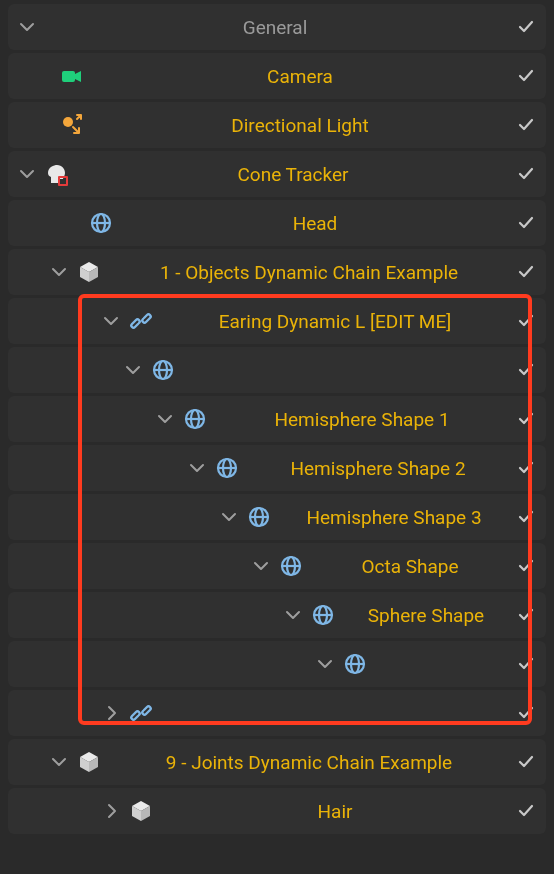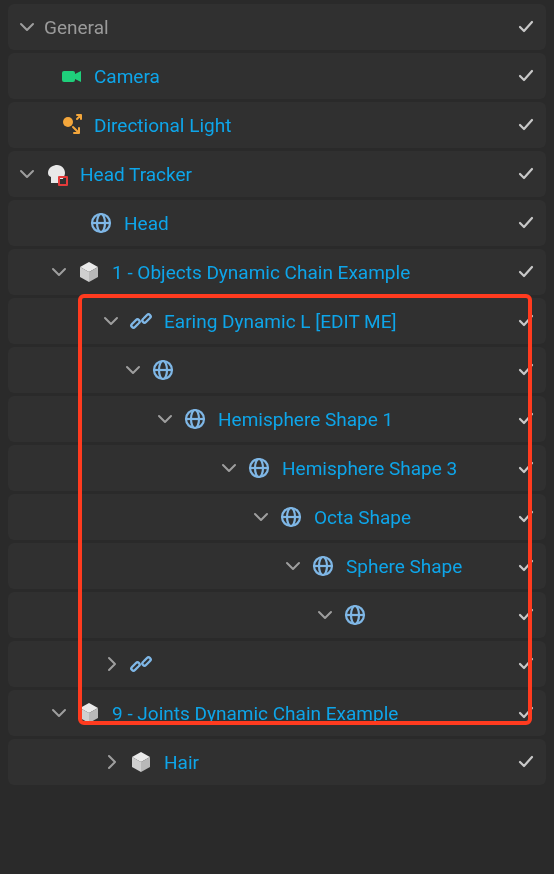--- a/index.html
+++ b/index.html
@@ -19,20 +19,21 @@
     position: relative;
   }
   .row {
     display: flex;
     align-items: center;
     height: 46px;
     position: relative;
     border-radius: 6px;
     background: #303030;
     margin-bottom: 3px;
+    text-align: center;
   }
   .row-check {
     position: absolute;
     right: 8px;
     top: 0;
     height: 100%;
     width: 24px;
     display: flex;
     align-items: center;
     justify-content: center;
@@ -57,21 +58,21 @@
     flex-shrink: 0;
     margin-right: 8px;
   }
   .label {
     white-space: nowrap;
     overflow: hidden;
     text-overflow: ellipsis;
     max-width: 100%;
     flex: 1 1 auto;
     padding-right: 40px;
-    color: #0ea5e9;
+    color: #eab308;
   }
   .label.gray { color: #9a9a9a; }
   .highlight-box {
     position: absolute;
     border: 4px solid #ff3b1f;
     border-radius: 6px;
     pointer-events: none;
     z-index: 50;
   }
   .spacer { flex-shrink: 0; }
@@ -183,21 +184,21 @@
         <svg width="16" height="16">
           <use href="#i-chev-down"></use>
         </svg>
       </span>
     <span class="spacer" style="width:6px"></span>
     <span class="ico">
         <svg width="24" height="24">
           <use href="#i-head-tracker"></use>
         </svg>
       </span>
-    <span class="label">Head Tracker</span>
+    <span class="label">Cone Tracker</span>
     <span class="row-check">
         <svg width="18" height="18">
           <use href="#i-check"></use>
         </svg>
       </span>
   </div>
 
   <div class="row">
     <span class="spacer" style="width:78px"></span>
     <span class="ico">
@@ -289,20 +290,40 @@
         </svg>
       </span>
     <span class="label">Hemisphere Shape 1</span>
     <span class="row-check">
         <svg width="18" height="18">
           <use href="#i-check"></use>
         </svg>
       </span>
   </div>
 
+  <div class="row">
+    <span class="spacer" style="width:180px"></span>
+    <span class="chev">
+        <svg width="16" height="16">
+          <use href="#i-chev-down"></use>
+        </svg>
+      </span>
+    <span class="spacer" style="width:6px"></span>
+    <span class="ico">
+        <svg width="24" height="24">
+          <use href="#i-globe"></use>
+        </svg>
+      </span>
+    <span class="label">Hemisphere Shape 2</span>
+    <span class="row-check">
+        <svg width="18" height="18">
+          <use href="#i-check"></use>
+        </svg>
+      </span>
+  </div>
 
   <div class="row">
     <span class="spacer" style="width:212px"></span>
     <span class="chev">
         <svg width="16" height="16">
           <use href="#i-chev-down"></use>
         </svg>
       </span>
     <span class="spacer" style="width:6px"></span>
     <span class="ico">

